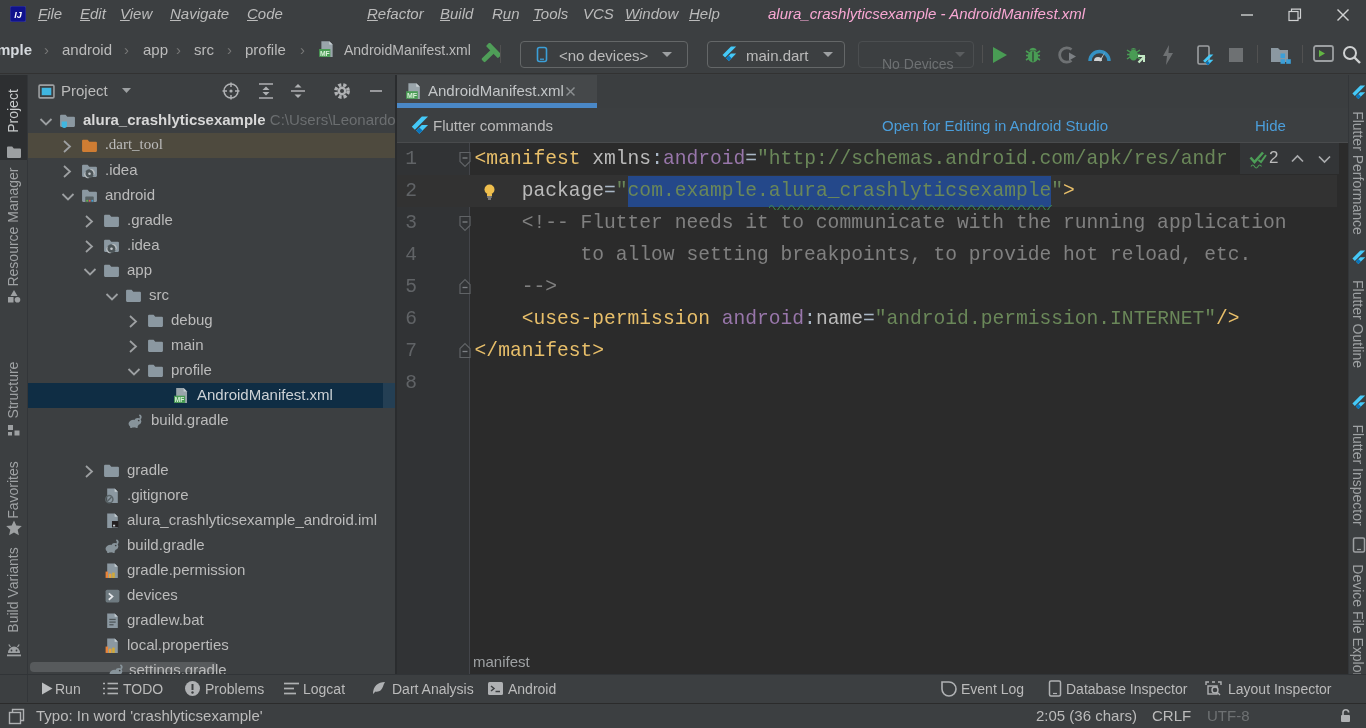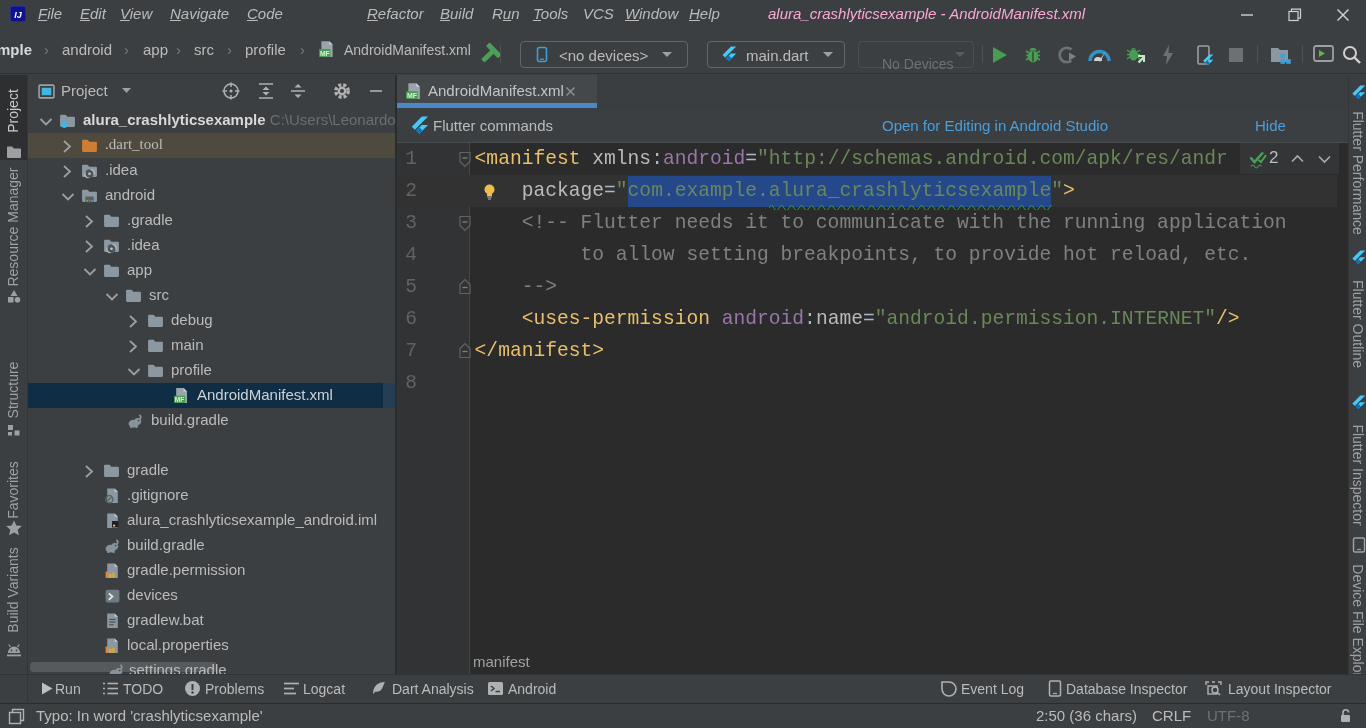--- a/index.html
+++ b/index.html
@@ -711,21 +711,21 @@
     </svg>
     <div class="bt" style="left:1200px;">Layout Inspector</div>
   </div>
 
   <div class="abs" id="statusbar" style="left:0;top:703px;width:1366px;height:25px;background:#3c3f41;border-top:1px solid #2b2b2b;">
     <svg class="abs" style="left:8px;top:4px;" width="17" height="17" viewBox="0 0 17 17">
       <rect x="1.5" y="4.5" width="11" height="11" fill="none" stroke="#afb1b3" stroke-width="1.4"></rect>
       <path d="M4.5 4.5 v-3 h11 v11 h-3" fill="none" stroke="#afb1b3" stroke-width="1.4"></path>
     </svg>
     <div class="abs txt" style="left:36px;top:3px;">Typo: In word 'crashlyticsexample'</div>
-    <div class="abs txt" style="left:1036px;top:3px;">2:50 (36 chars)</div>
+    <div class="abs txt" style="left:1036px;top:3px;">2:05 (36 chars)</div>
     <div class="abs txt" style="left:1152px;top:3px;">CRLF</div>
     <div class="abs txt" style="left:1207px;top:3px;color:#6e7173;">UTF-8</div>
     <div class="abs txt" style="left:1263px;top:3px;margin-top:48px;">4 spaces</div>
     <svg class="abs" style="left:1338px;top:4px;" width="15" height="16" viewBox="0 0 15 16">
       <rect x="3" y="7" width="9" height="7" rx="1" fill="#afb1b3"></rect>
       <path d="M5 7 V4.5 a2.8 2.8 0 0 1 5.6 0" fill="none" stroke="#afb1b3" stroke-width="1.6"></path>
     </svg>
   </div>
 
 </div>

